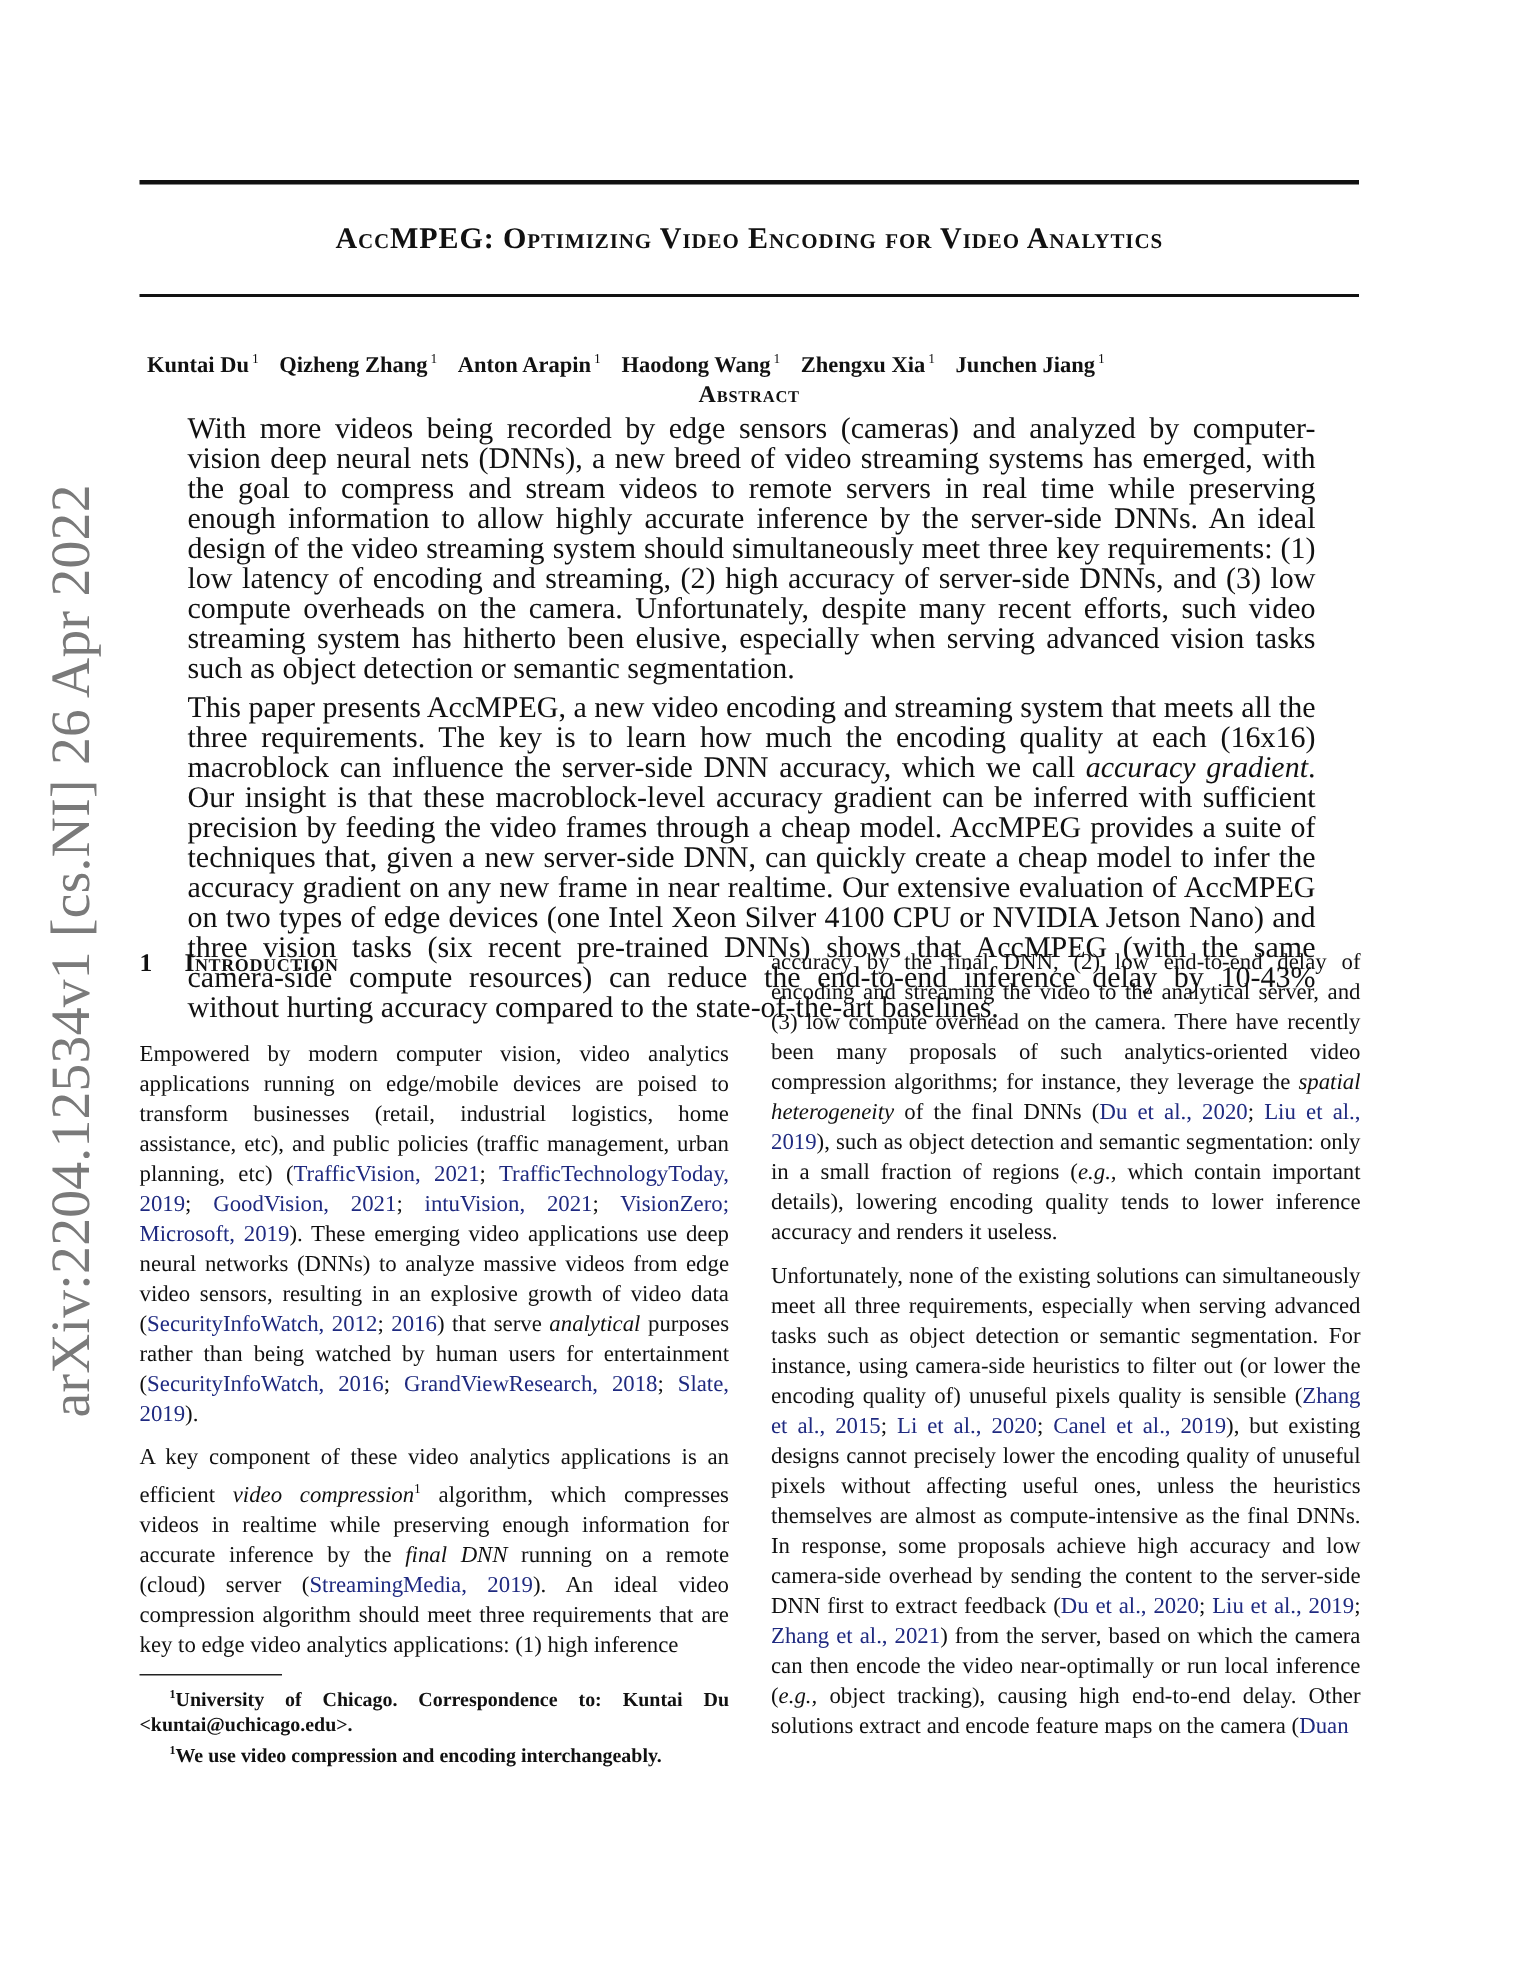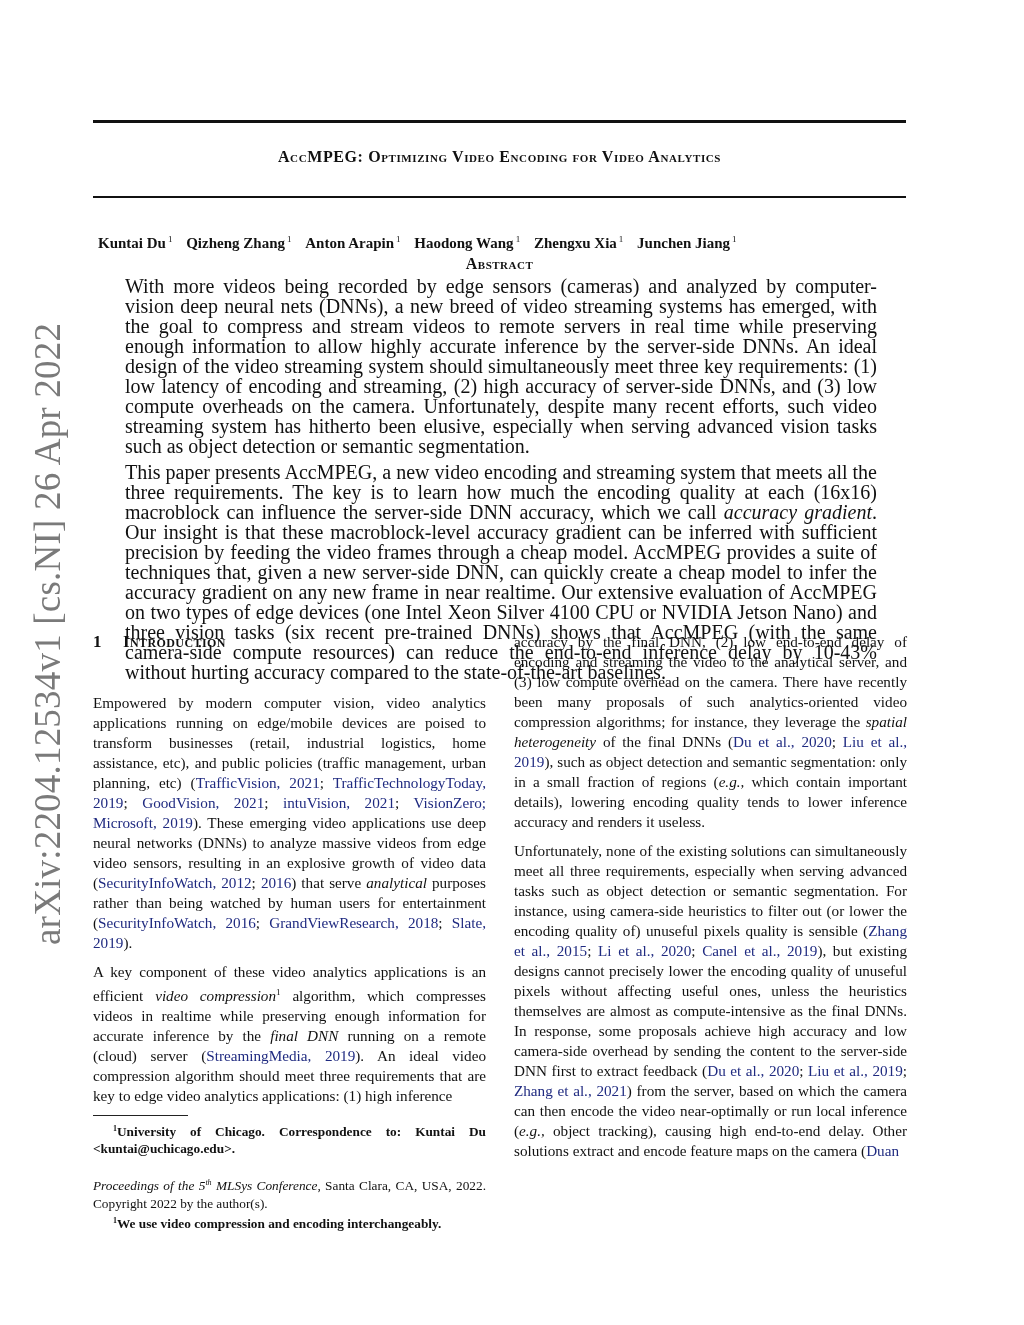--- a/index.html
+++ b/index.html
@@ -11,21 +11,21 @@
     position: absolute; left: 26px; top: 945px;
     transform-origin: 0 0; transform: rotate(-90deg);
     font-size: 37px; color: #7a7a7a; white-space: nowrap; letter-spacing: 0.2px;
     font-family: "Liberation Serif", serif;
   }
   .rule { position: absolute; left: 93px; width: 813px; background: #111; }
   .rule.top { top: 120px; height: 3px; }
   .rule.bottom { top: 196px; height: 2px; }
   .title {
     position: absolute; left: 93px; width: 813px; top: 148px; text-align: center;
-    font-weight: bold; font-size: 16px; letter-spacing: 0.6px; font-variant: small-caps;
+    font-weight: bold; font-size: 20px; letter-spacing: 0.6px; font-variant: small-caps;
     font-family: "Liberation Serif", serif;
   }
   .authors {
     position: absolute; left: 93px; width: 813px; top: 234px; text-align: left;
     font-weight: bold; font-size: 15px;
   }
   .author { margin: 0 5px; }
   .author sup { font-weight: normal; font-size: 9px; margin-left: 2px; }
   .abstract-heading {
     position: absolute; left: 93px; width: 813px; top: 255px; text-align: center;
@@ -79,21 +79,20 @@
 
 <div class="col left">
   <div class="section-heading"><span class="num">1</span><span>Introduction</span></div>
 
   <p><span>Empowered by modern computer vision, video analytics applications running on edge/mobile devices are poised to transform businesses (retail, industrial logistics, home assistance, etc), and public policies (traffic management, urban planning, etc) (</span><a class="cite" style="color: rgb(31, 42, 128);">TrafficVision, 2021</a><span>; </span><a class="cite" style="color: rgb(31, 42, 128);">TrafficTechnologyToday, 2019</a><span>; </span><a class="cite" style="color: rgb(31, 42, 128);">GoodVision, 2021</a><span>; </span><a class="cite" style="color: rgb(31, 42, 128);">intuVision, 2021</a><span>; </span><a class="cite" style="color: rgb(31, 42, 128);">VisionZero; Microsoft, 2019</a><span>). These emerging video applications use deep neural networks (DNNs) to analyze massive videos from edge video sensors, resulting in an explosive growth of video data (</span><a class="cite" style="color: rgb(31, 42, 128);">SecurityInfoWatch, 2012</a><span>; </span><a class="cite" style="color: rgb(31, 42, 128);">2016</a><span>) that serve </span><span class="em">analytical</span><span> purposes rather than being watched by human users for entertainment (</span><a class="cite" style="color: rgb(31, 42, 128);">SecurityInfoWatch, 2016</a><span>; </span><a class="cite" style="color: rgb(31, 42, 128);">GrandViewResearch, 2018</a><span>; </span><a class="cite" style="color: rgb(31, 42, 128);">Slate, 2019</a><span>).</span></p>
 
   <p><span>A key component of these video analytics applications is an efficient </span><span class="em">video compression</span><sup style="font-size:9px">1</sup><span> algorithm, which compresses videos in realtime while preserving enough information for accurate inference by the </span><span class="em">final DNN</span><span> running on a remote (cloud) server (</span><a class="cite" style="color: rgb(31, 42, 128);">StreamingMedia, 2019</a><span>). An ideal video compression algorithm should meet three requirements that are key to edge video analytics applications: (1) high inference</span></p>
 
   <div class="fn-rule"></div>
   <div class="footnote indent"><sup>1</sup><span>University of Chicago. Correspondence to: Kuntai Du &lt;kuntai@uchicago.edu&gt;.</span></div>
-  <div class="footnote proc"><span class="em">Proceedings of the 5</span><sup class="em">th</sup><span class="em"> MLSys Conference</span><span>, Santa Clara, CA, USA, 2022. Copyright 2022 by the author(s).</span></div>
   <div class="footnote indent"><sup>1</sup><span>We use video compression and encoding interchangeably.</span></div>
 </div>
 
 <div class="col right">
   <p><span>accuracy by the final DNN, (2) low end-to-end delay of encoding and streaming the video to the analytical server, and (3) low compute overhead on the camera. There have recently been many proposals of such analytics-oriented video compression algorithms; for instance, they leverage the </span><span class="em">spatial heterogeneity</span><span> of the final DNNs (</span><a class="cite" style="color: rgb(31, 42, 128);">Du et al., 2020</a><span>; </span><a class="cite" style="color: rgb(31, 42, 128);">Liu et al., 2019</a><span>), such as object detection and semantic segmentation: only in a small fraction of regions (</span><span class="em">e.g.,</span><span> which contain important details), lowering encoding quality tends to lower inference accuracy and renders it useless.</span></p>
 
   <p><span>Unfortunately, none of the existing solutions can simultaneously meet all three requirements, especially when serving advanced tasks such as object detection or semantic segmentation.  For instance, using camera-side heuristics to filter out (or lower the encoding quality of) unuseful pixels quality is sensible (</span><a class="cite" style="color: rgb(31, 42, 128);">Zhang et al., 2015</a><span>; </span><a class="cite" style="color: rgb(31, 42, 128);">Li et al., 2020</a><span>; </span><a class="cite" style="color: rgb(31, 42, 128);">Canel et al., 2019</a><span>), but existing designs cannot precisely lower the encoding quality of unuseful pixels without affecting useful ones, unless the heuristics themselves are almost as compute-intensive as the final DNNs. In response, some proposals achieve high accuracy and low camera-side overhead by sending the content to the server-side DNN first to extract feedback (</span><a class="cite" style="color: rgb(31, 42, 128);">Du et al., 2020</a><span>; </span><a class="cite" style="color: rgb(31, 42, 128);">Liu et al., 2019</a><span>; </span><a class="cite" style="color: rgb(31, 42, 128);">Zhang et al., 2021</a><span>) from the server, based on which the camera can then encode the video near-optimally or run local inference (</span><span class="em">e.g.,</span><span> object tracking), causing high end-to-end delay. Other solutions extract and encode feature maps on the camera (</span><a class="cite" style="color: rgb(31, 42, 128);">Duan</a></p>
 </div>
 
 </body></html>

